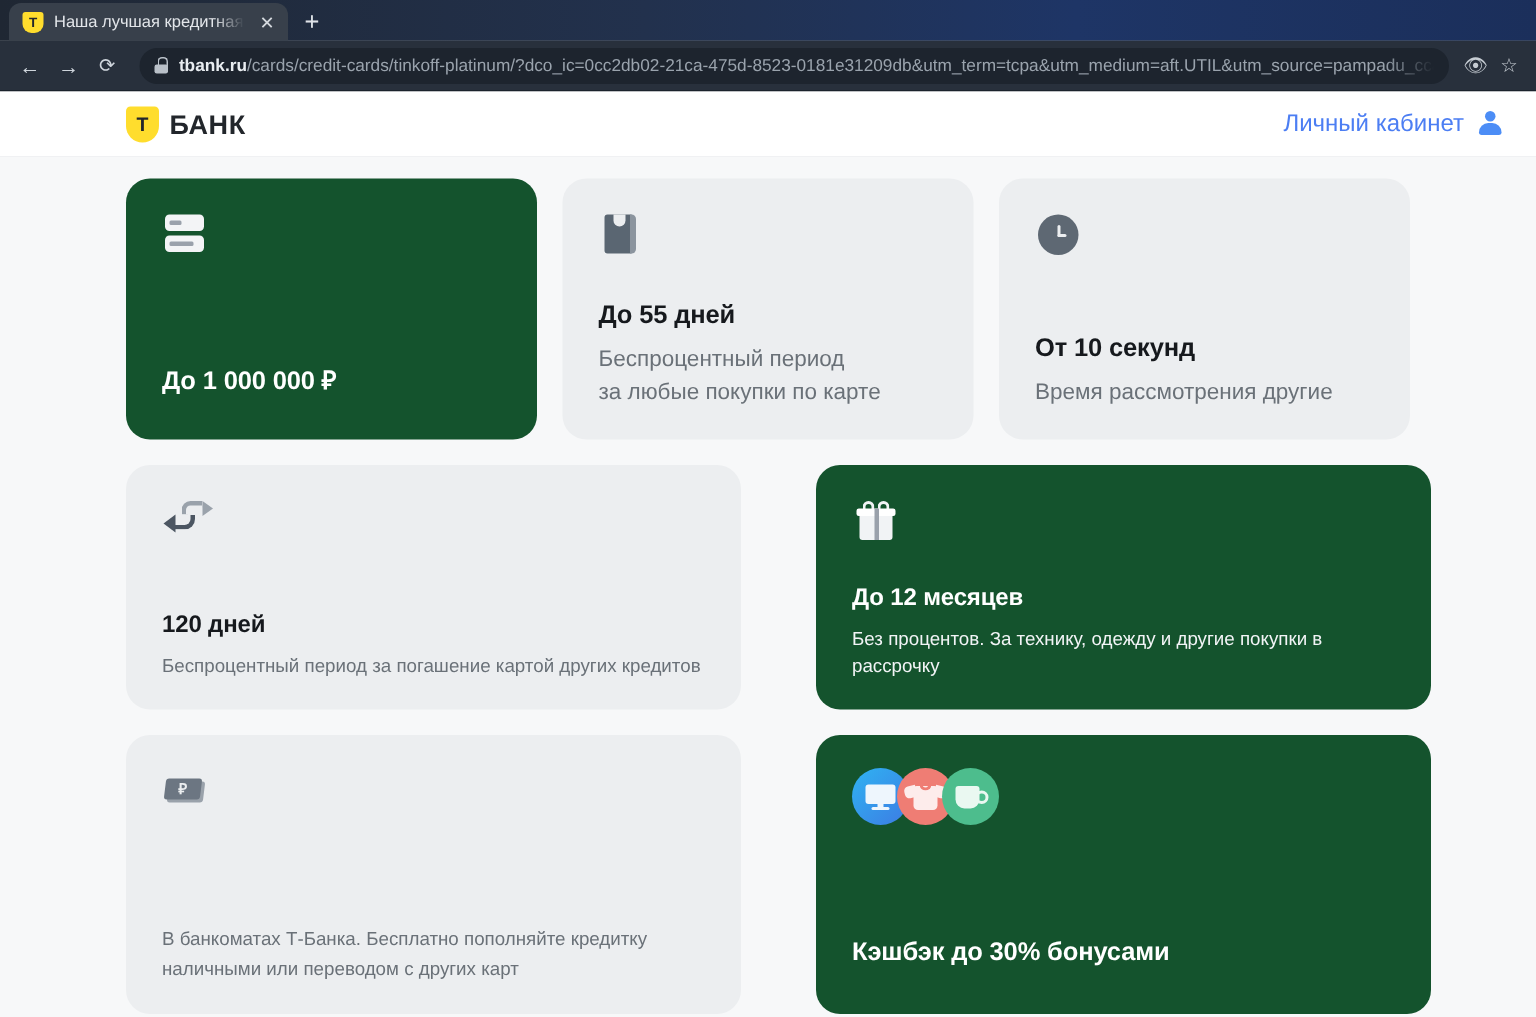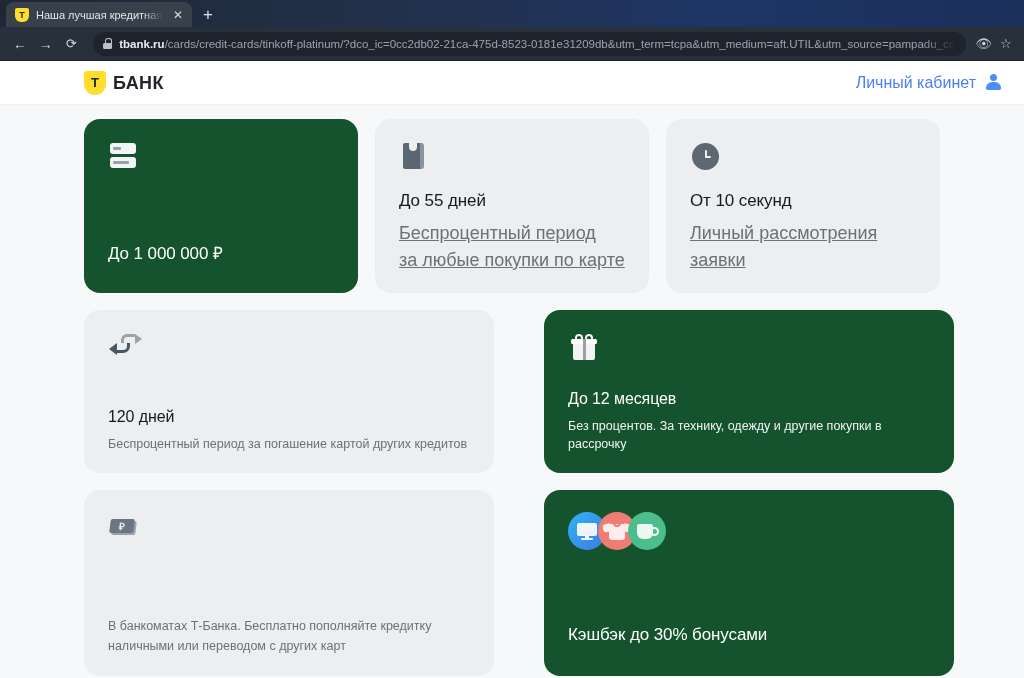--- a/index.html
+++ b/index.html
@@ -156,30 +156,30 @@
   .card {
     background:#eceef0;
     border-radius: 16px;
     padding: 22px 24px 20px 24px;
     display:flex; flex-direction:column;
     position:relative;
   }
   .card.dark { background:#14532d; }
   .card .spacer { flex:1 1 auto; min-height:10px; }
   .card-title {
-    font-weight:400; color:#16191d;
+    font-weight:700; color:#16191d;
     letter-spacing:-0.1px;
   }
   .card.dark .card-title { color:#ffffff; }
   .card-sub { color:#6a7178; }
   .card.dark .card-sub { color:#f2f4f6; }
 
   .row1 .card { flex:1 1 0; height:174px; }
   .row1 .card-title { font-size:17px; margin-bottom:9px; }
-  .row1 .card-sub { font-size:18px; line-height:1.46;text-decoration:underline; }
+  .row1 .card-sub { font-size:15px; line-height:1.46; }
 
   .row2 .card { height:163px; }
   .row2 .card:first-child { flex: 0 0 410px; }
   .row2 .card:last-child  { flex: 0 0 410px; margin-left: 33px; }
   .row2 .card-title { font-size:16px; margin-bottom:9px; }
   .row2 .card-sub { font-size:12.5px; line-height:1.45; }
 
   .row3 .card { height:186px; }
   .row3 .card:first-child { flex: 0 0 410px; }
   .row3 .card:last-child  { flex: 0 0 410px; margin-left: 33px; }
@@ -317,21 +317,21 @@
           </div>
 
           <div class="card">
             <div class="ico ico-clock">
               <span class="face"></span>
                 <span class="h"></span>
                 <span class="m"></span>
             </div>
             <div class="spacer"></div>
             <div class="card-title">От 10 секунд</div>
-            <div class="card-sub">Личный рассмотрения заявки</div>
+            <div class="card-sub">Время рассмотрения другие</div>
           </div>
 
         </div>
 
         <div class="row row2">
 
           <div class="card">
             <div class="ico ico-ret">
               <span class="a1"></span>
                 <span class="a2"></span>

